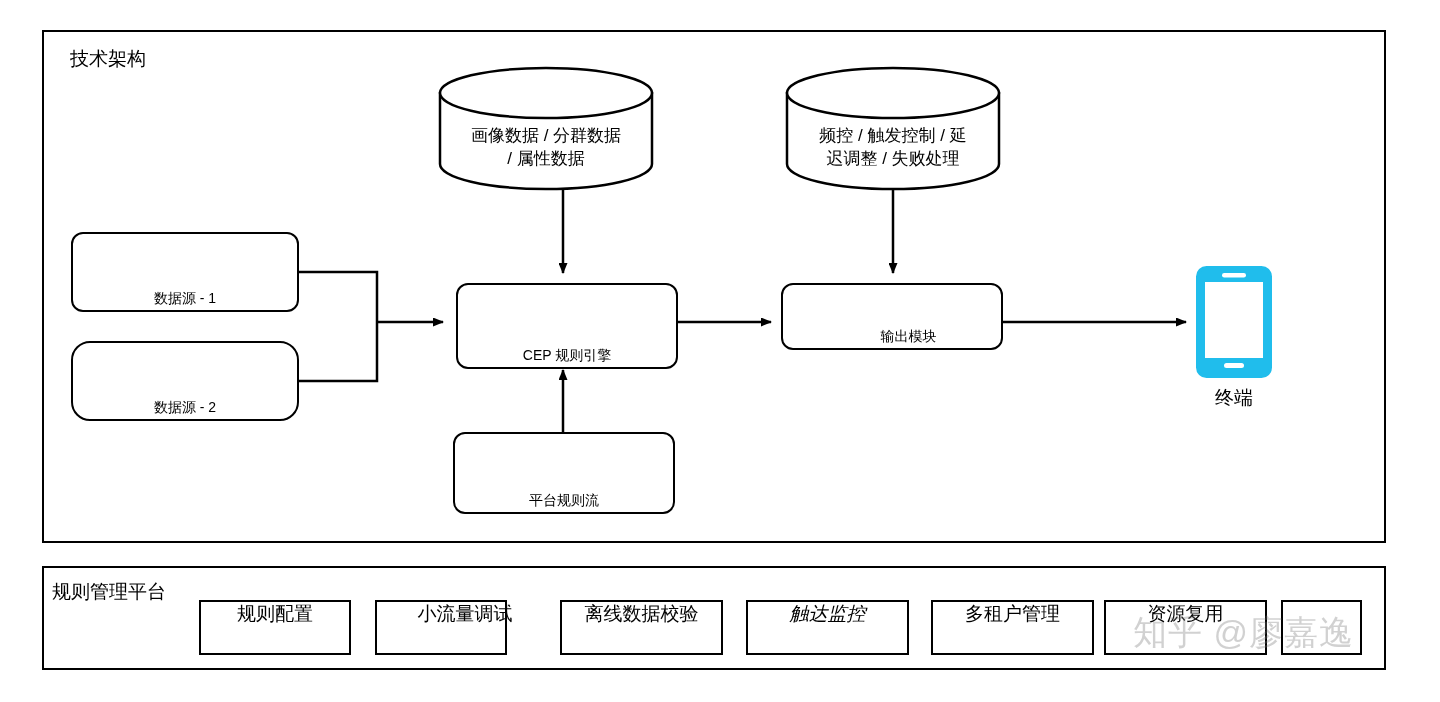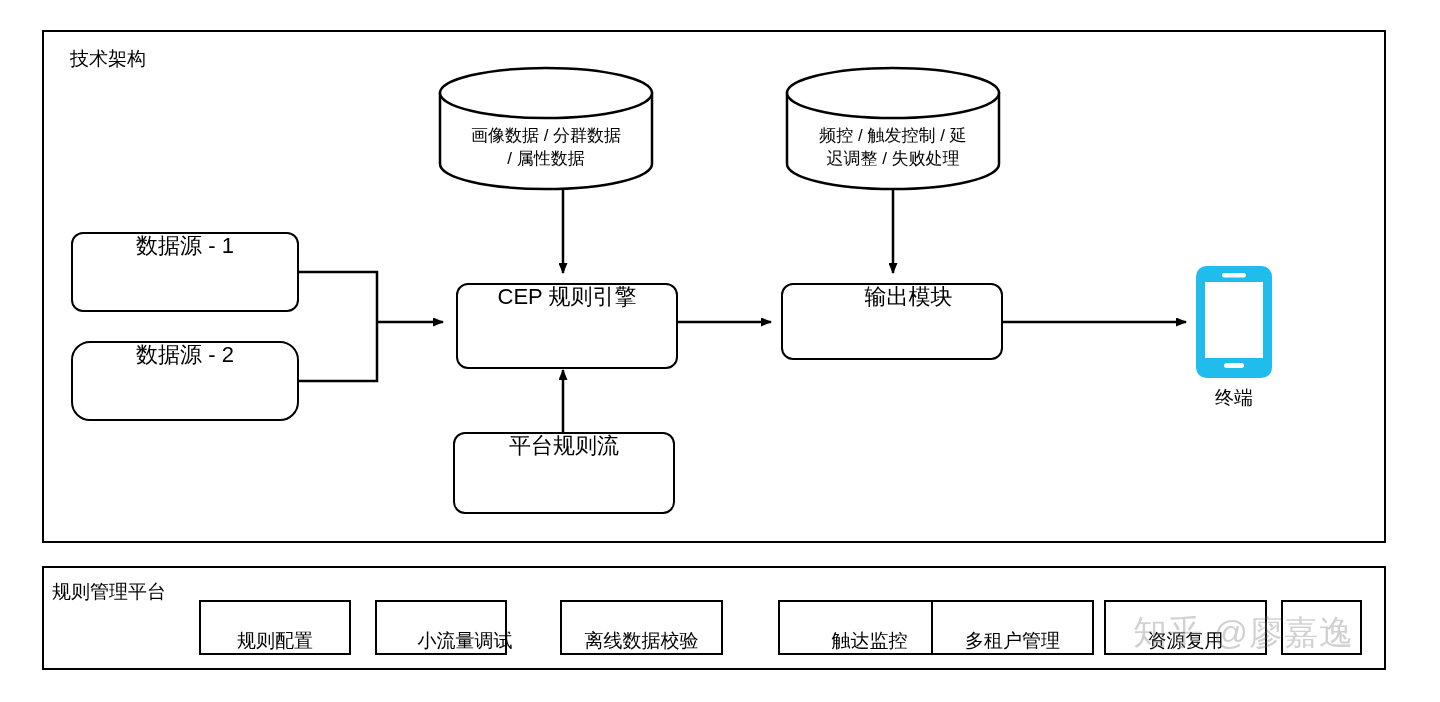--- a/index.html
+++ b/index.html
@@ -34,31 +34,31 @@
   #rules-title{left:52px;top:581px;}
 
   
   .rbox{
     position:absolute;
     border:2px solid #000;
     border-radius:12px;
     background:#fff;
     box-sizing:border-box;
     display:flex;
-    align-items:flex-start;
+    align-items:flex-end;
     justify-content:center;
     text-align:center;
-    font-size:22px;
+    font-size:14px;
     line-height:24px;
     color:#000;
   }
   #box-src1{left:71px;top:232px;width:228px;height:80px;}
   #box-src2{left:71px;top:341px;width:228px;height:80px;border-radius:19px;}
   #box-cep{left:456px;top:283px;width:222px;height:86px;}
-  #box-output{left:781px;top:283px;width:222px;height:77px;padding-left:33px;}
+  #box-output{left:781px;top:283px;width:222px;height:67px;padding-left:33px;}
   #box-ruleflow{left:453px;top:432px;width:222px;height:82px;}
 
   
   .cyl{
     position:absolute;
     width:218px;height:125px;
   }
   #cyl-profile{left:437px;top:66px;}
   #cyl-control{left:784px;top:66px;}
   .cyl svg{position:absolute;left:0;top:0;}
@@ -94,21 +94,21 @@
 
   
   .sbox{
     position:absolute;
     top:600px;
     height:55px;
     border:2px solid #000;
     background:#fff;
     box-sizing:border-box;
     display:flex;
-    align-items:flex-end;
+    align-items:flex-start;
     justify-content:center;
     font-size:19px;
     line-height:24px;
     color:#000;
     white-space:nowrap;
   }
 
   
   #watermark{
     position:absolute;
@@ -199,21 +199,21 @@
 
   <div class="sbox" style="left:199px;width:152px;">
     <span>规则配置</span>
   </div>
   <div class="sbox" style="left:375px;width:132px;padding-left:48px;">
     <span>小流量调试</span>
   </div>
   <div class="sbox" style="left:560px;width:163px;">
     <span>离线数据校验</span>
   </div>
-  <div class="sbox" style="left:778px;width:183px;">
+  <div class="sbox" style="left:746px;width:163px;font-style:italic;">
     <span>触达监控</span>
   </div>
   <div class="sbox" style="left:931px;width:163px;">
     <span>多租户管理</span>
   </div>
   <div class="sbox" style="left:1104px;width:163px;">
     <span>资源复用</span>
   </div>
   <div class="sbox" style="left:1281px;width:81px;">
     <span></span>

